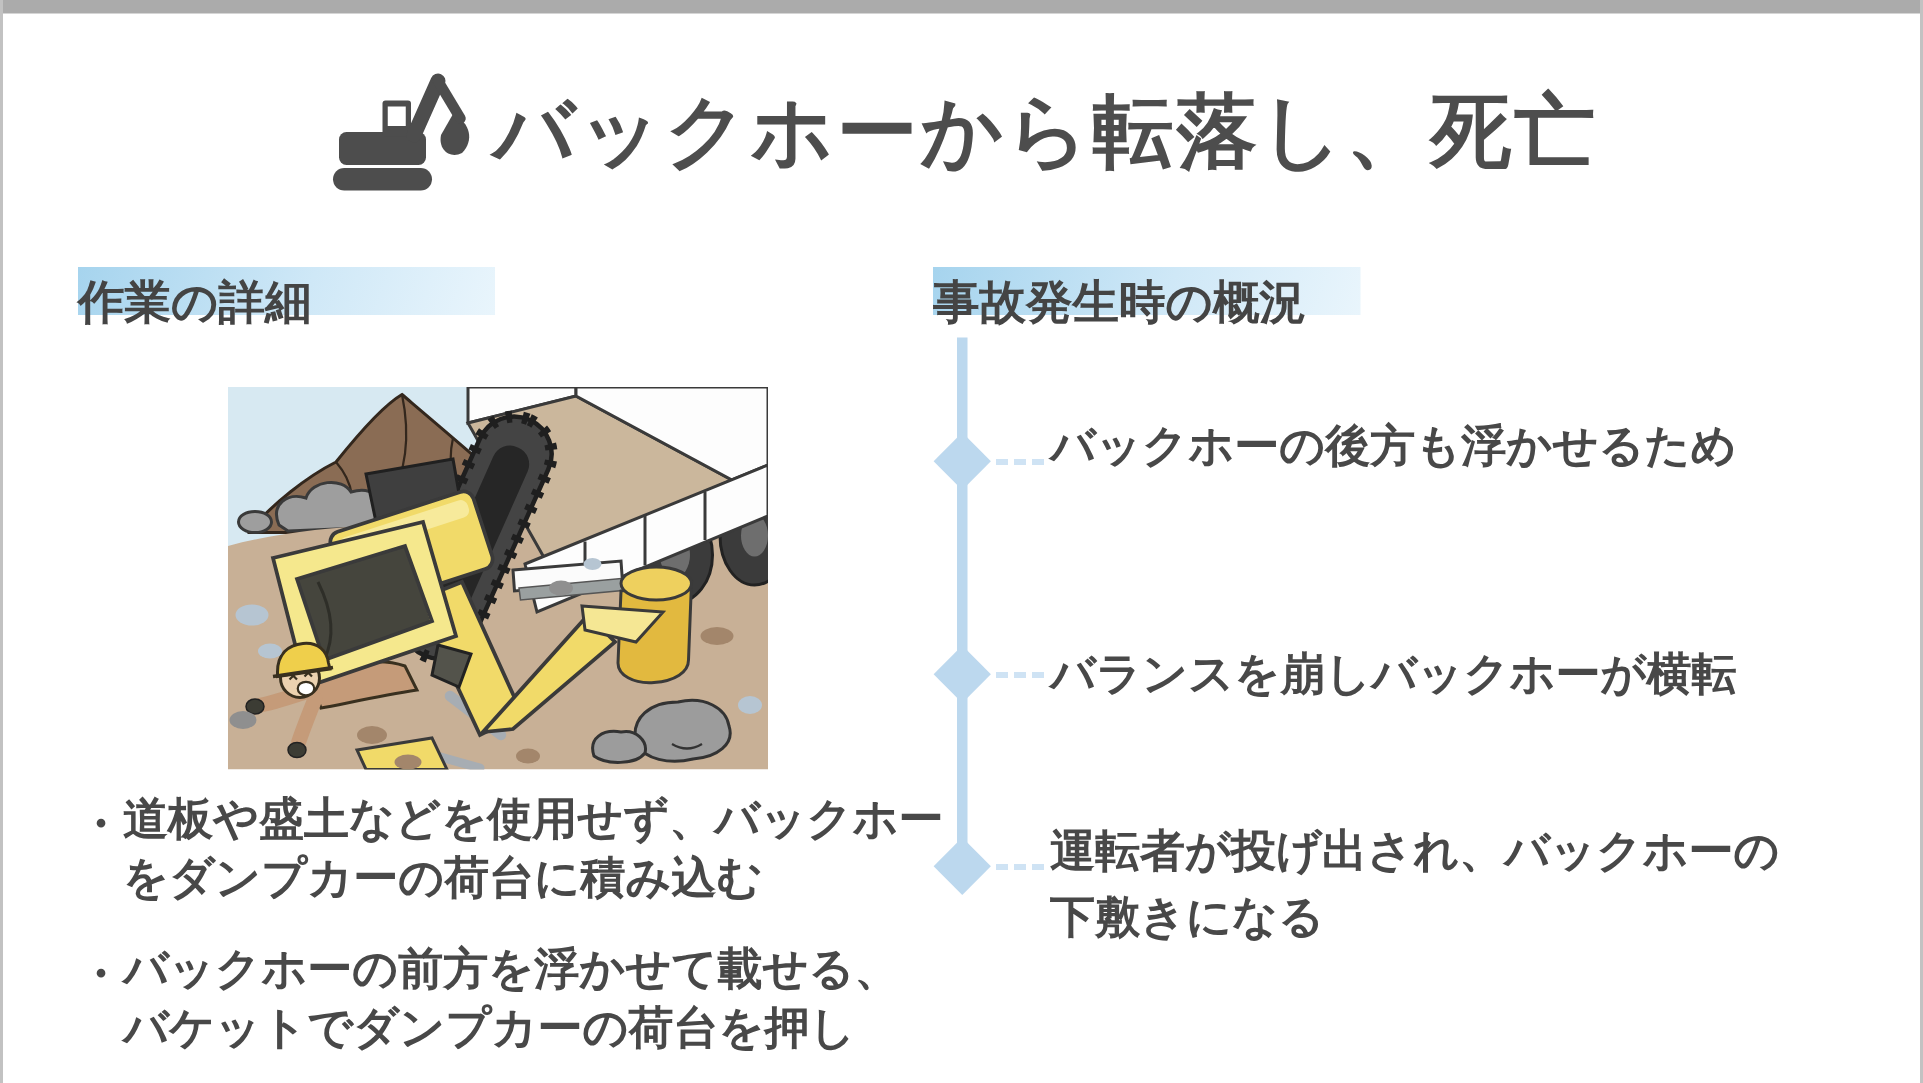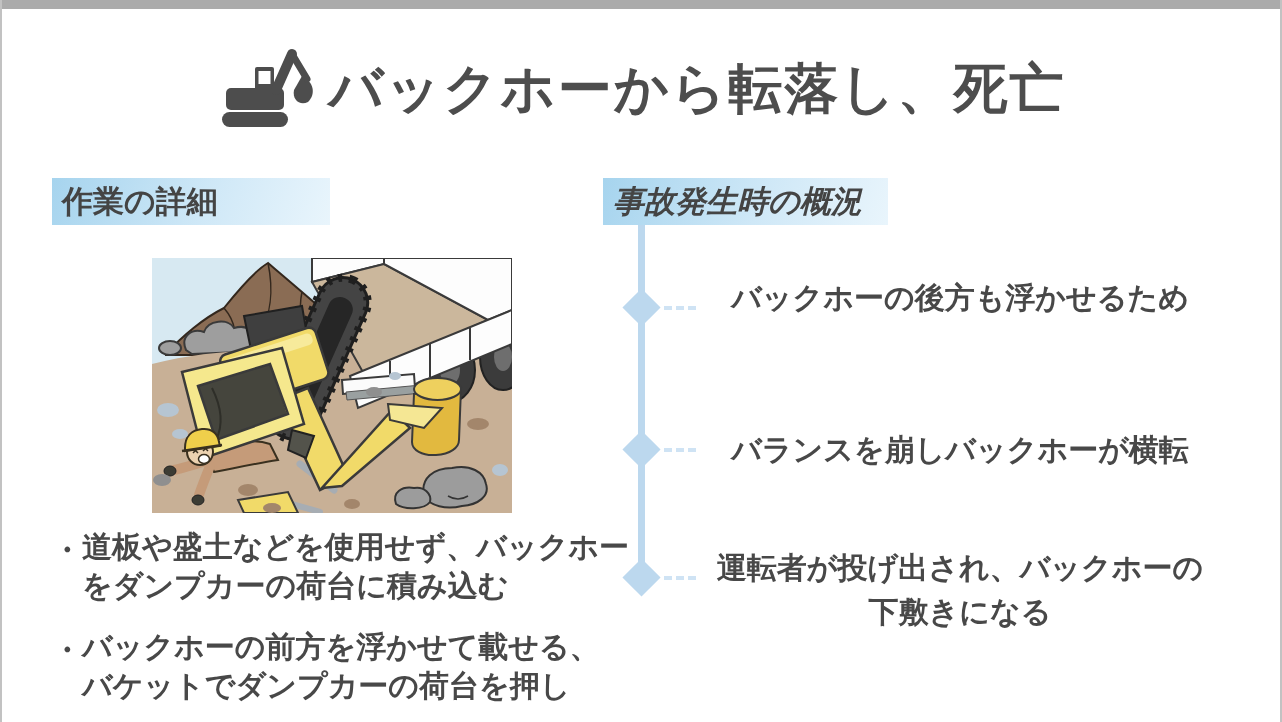--- a/index.html
+++ b/index.html
@@ -29,27 +29,27 @@
     display:flex; justify-content:center; align-items:center; gap:10px;
   }
   .title-icon { width:102px; height:84px; flex:0 0 auto; }
   .title-text {
     font-size:54px; font-weight:700; color:#4d4d4d; letter-spacing:2px;
     line-height:90px; white-space:nowrap;
   }
 
   
   .section-header {
-    position:absolute; height:47px; line-height:47px;
+    position:absolute; height:32px; line-height:47px;
     background: linear-gradient(110deg, #a6d4ee 0%, #cfe8f7 55%, #e9f5fc 100%);
     font-size:31px; font-weight:700; color:#444444;
-    padding-left:10px; box-sizing:border-box; white-space:nowrap;
+    box-sizing:border-box; white-space:nowrap;
   }
   .header-left  { left:52px;  top:178px; width:278px; }
-  .header-right { left:603px; top:178px; width:285px;font-style:italic; }
+  .header-right { left:622px; top:178px; width:285px; }
 
   
   .illustration { position:absolute; left:152px; top:258px; width:360px; height:255px; }
 
   
   .bullets { position:absolute; left:52px; top:530px; width:600px; color:#484848; }
   .bullet { display:flex; font-size:30px; font-weight:700; line-height:39px; }
   .bullet + .bullet { margin-top:22px; }
   .bullet-marker { width:30px; flex:0 0 auto; }
   .bullet-lines { flex:1; white-space:nowrap;font-family:Liberation Mono, monospace; }
@@ -70,21 +70,20 @@
     position:absolute; left:664px; width:32px; height:0;
     border-top:4px dashed #cfe3f4;
   }
   .dash-1 { top:306px; }
   .dash-2 { top:448px; }
   .dash-3 { top:576px; }
   .timeline-text {
     position:absolute; left:700px; width:520px;
     font-size:30px; font-weight:700; color:#484848; line-height:44px;
     white-space:nowrap;
-    text-align:center;
   }
   .tl-item-1 { top:276px; }
   .tl-item-2 { top:428px; }
   .tl-item-3 { top:546px; }
 </style>
 </head>
 <body>
 
 <div class="slide">
 

